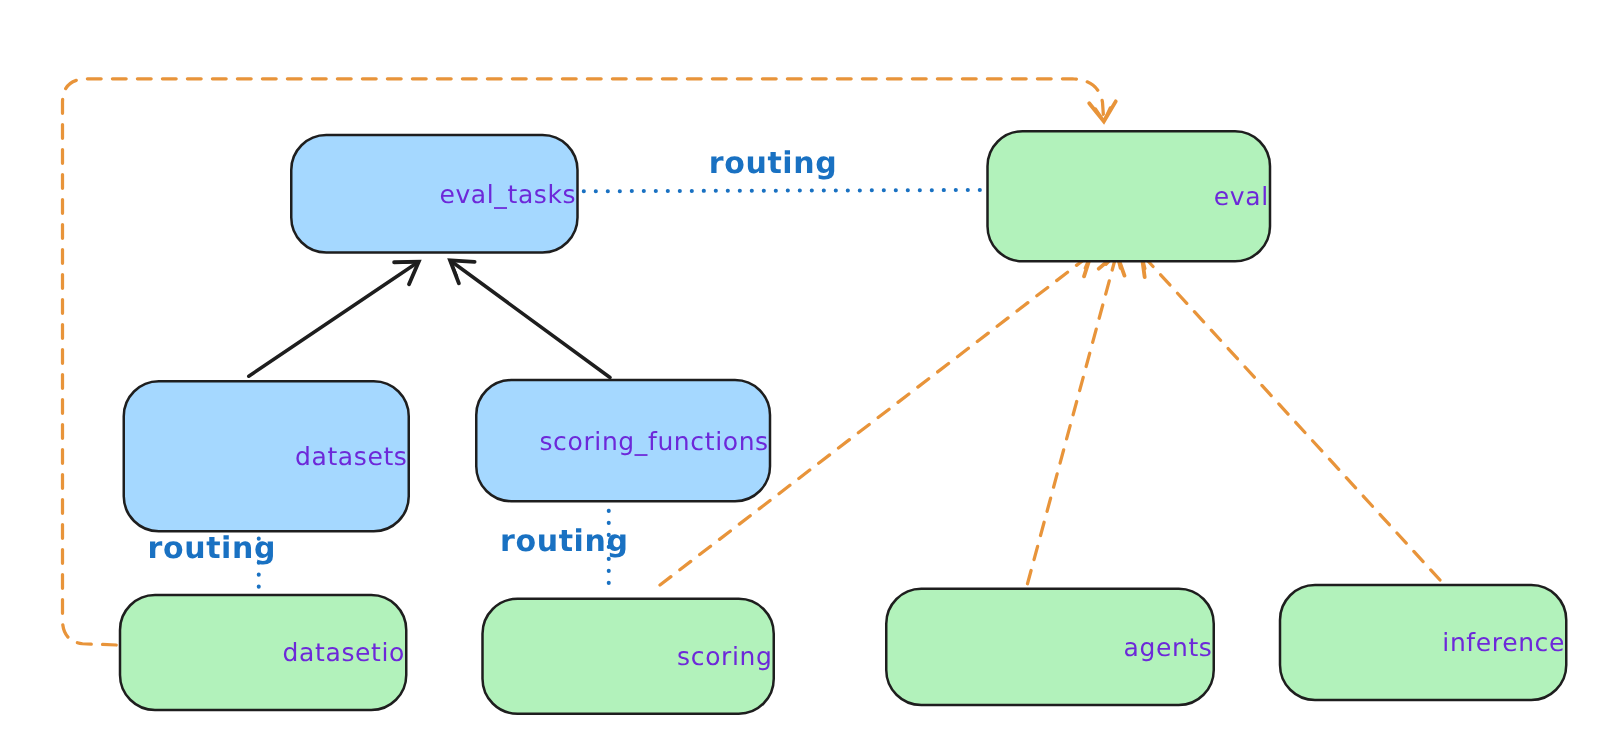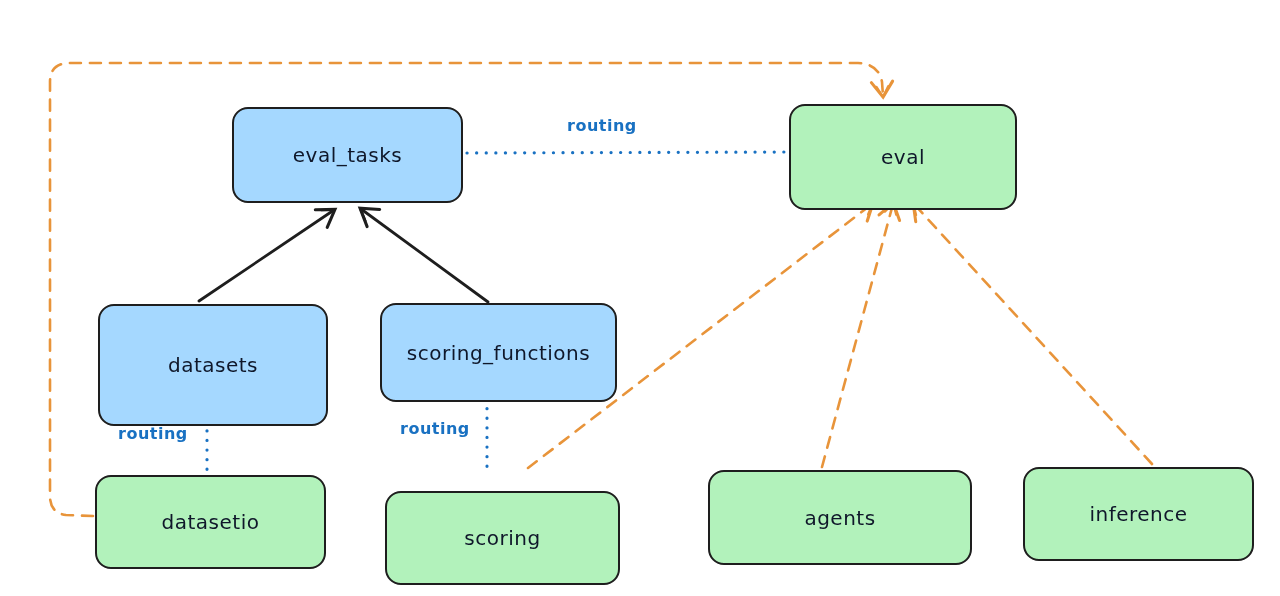--- a/index.html
+++ b/index.html
@@ -19,44 +19,44 @@
     position: absolute;
     left: 0; top: 0;
     width: 1280px;
     height: 596px;
     pointer-events: none;
   }
   .node {
     position: absolute;
     display: flex;
     align-items: center;
-    justify-content: center;
+    justify-content: flex-end;
     border: 2.5px solid #1e1e1e;
-    border-radius: 16px;
+    border-radius: 29px;
     font-size: 20px;
-    color: #0f172a;
+    color: #6d28d9;
     letter-spacing: 0.5px;
     box-sizing: border-box;
   }
   .node-api { background: #a5d8ff; }
   .node-provider { background: #b2f2bb; }
 
   
   .n-eval-tasks        { left: 232px; top: 107px; width: 231px; height: 96px; }
   .n-eval              { left: 789px; top: 104px; width: 228px; height: 106px; }
   .n-datasets          { left: 98px;  top: 304px; width: 230px; height: 122px; }
   .n-scoring-functions { left: 380px; top: 303px; width: 237px; height: 99px; }
   .n-datasetio         { left: 95px;  top: 475px; width: 231px; height: 94px; }
-  .n-scoring           { left: 385px; top: 491px; width: 235px; height: 94px; }
+  .n-scoring           { left: 385px; top: 478px; width: 235px; height: 94px; }
   .n-agents            { left: 708px; top: 470px; width: 264px; height: 95px; }
   .n-inference         { left: 1023px;top: 467px; width: 231px; height: 94px; }
 
   .edge-label {
     position: absolute;
-    font-size: 16px;
+    font-size: 24px;
     font-weight: 600;
     color: #1971c2;
     letter-spacing: 0.5px;
     white-space: nowrap;
   }
   .l-routing-top  { left: 567px; top: 116px; }
   .l-routing-left { left: 118px; top: 424px; }
   .l-routing-mid  { left: 400px; top: 419px; }
 </style>
 </head>

